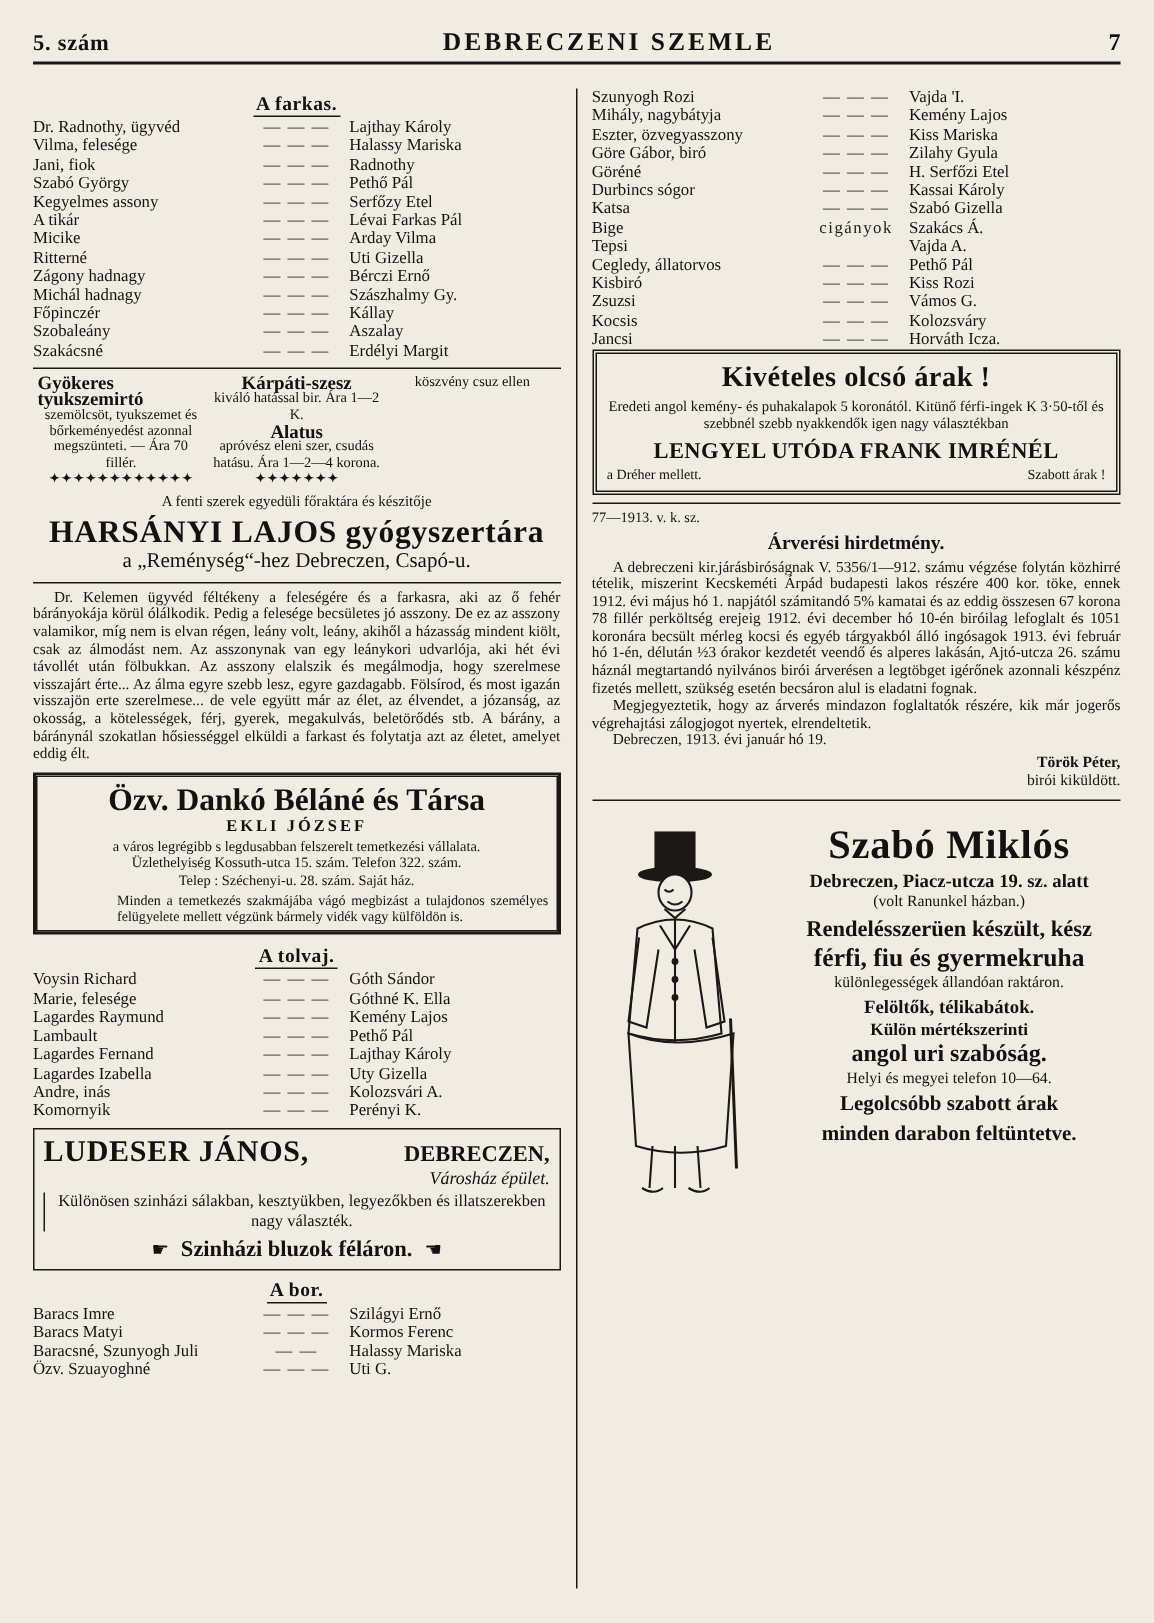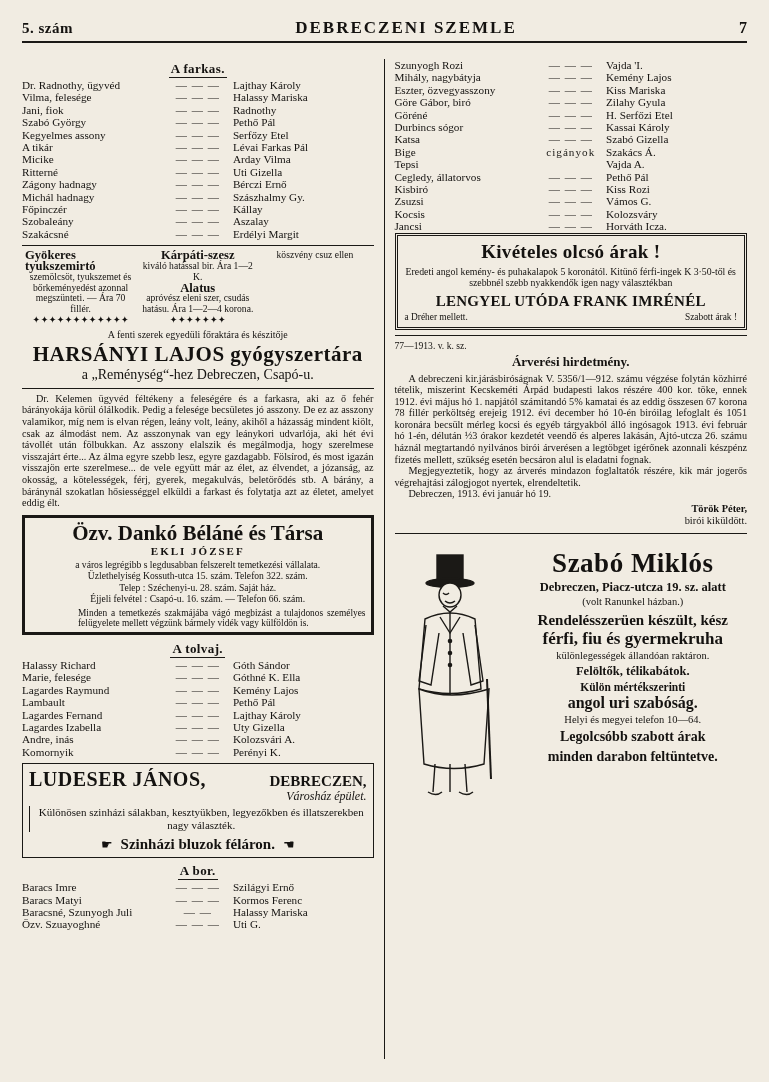--- a/index.html
+++ b/index.html
@@ -218,29 +218,28 @@
       <div class="body-text">
         <p>Dr. Kelemen ügyvéd féltékeny a feleségére és a farkasra, aki az ő fehér bárányokája körül ólálkodik. Pedig a felesége becsületes jó asszony. De ez az asszony valamikor, míg nem is elvan régen, leány volt, leány, akihől a házasság mindent kiölt, csak az álmodást nem. Az asszonynak van egy leánykori udvarlója, aki hét évi távollét után fölbukkan. Az asszony elalszik és megálmodja, hogy szerelmese visszajárt érte... Az álma egyre szebb lesz, egyre gazdagabb. Fölsírod, és most igazán visszajön erte szerelmese... de vele együtt már az élet, az élvendet, a józanság, az okosság, a kötelességek, férj, gyerek, megakulvás, beletörődés stb. A bárány, a báránynál szokatlan hősiességgel elküldi a farkast és folytatja azt az életet, amelyet eddig élt.</p>
       </div>
 
       <div class="frame">
         <div class="frame-title">Özv. Dankó Béláné és Társa</div>
         <div class="frame-sub">EKLI JÓZSEF</div>
         <div class="frame-line">a város legrégibb s legdusabban felszerelt temetkezési vállalata.</div>
         <div class="frame-line">Üzlethelyiség Kossuth-utca 15. szám. Telefon 322. szám.</div>
         <div class="frame-line">Telep : Széchenyi-u. 28. szám. Saját ház.</div>
-        <div class="frame-line">Éjjeli felvétel : Csapó-u. 16. szám. — Telefon 66. szám.</div>
         <div class="frame-note">Minden a temetkezés szakmájába vágó megbizást a tulajdonos személyes felügyelete mellett végzünk bármely vidék vagy külföldön is.</div>
       </div>
 
       <div class="sect-title"><span class="ul">A tolvaj.</span></div>
       <table class="cast">
         <tbody>
           <tr>
-              <td class="role">Halassy Richard</td>
+              <td class="role">Voysin Richard</td>
               <td class="dots">—  —  —</td>
               <td class="actor">Góth Sándor</td>
             </tr>
           <tr>
               <td class="role">Marie, felesége</td>
               <td class="dots">—  —  —</td>
               <td class="actor">Góthné K. Ella</td>
             </tr>
           <tr>
               <td class="role">Lagardes Raymund</td>

